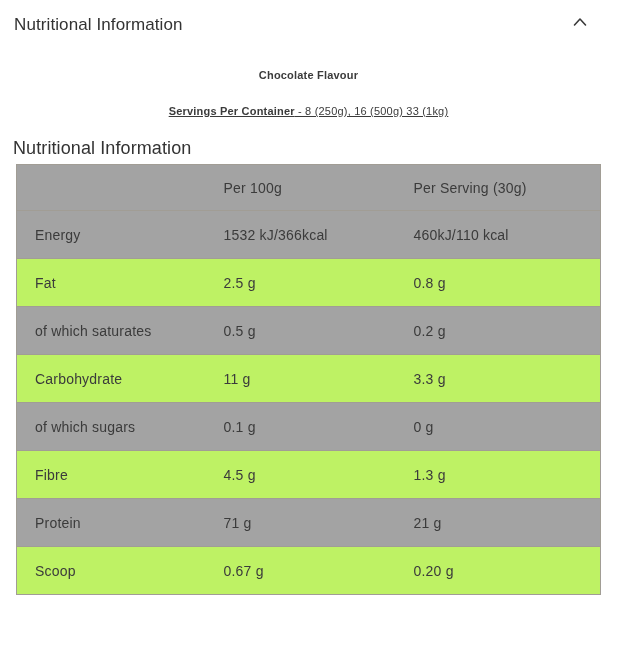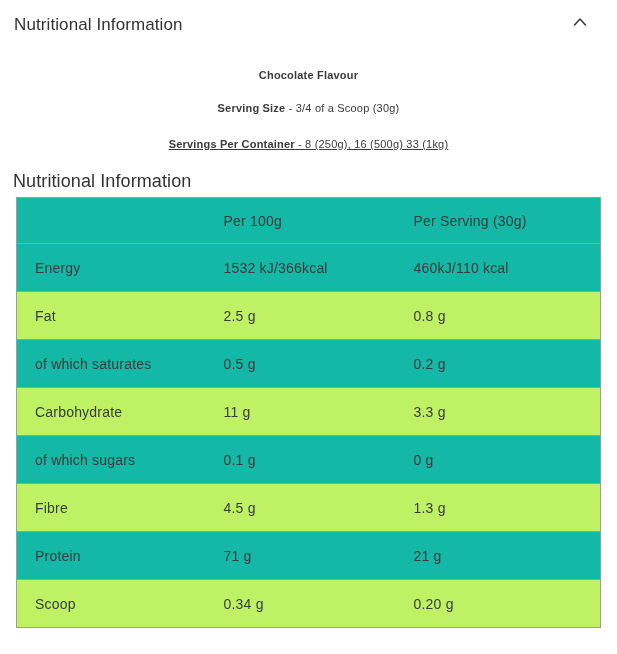--- a/index.html
+++ b/index.html
@@ -72,42 +72,38 @@
     vertical-align: middle;
     padding-left: 18px;
     font-size: 14px;
     font-weight: 400;
     color: #3b3b3b;
     letter-spacing: 0.2px;
     border-top: 1px solid #a19d95;
   }
   table.nutrition thead th { height: 46px; }
   table.nutrition tbody td { height: 48px; }
-  tr.beige { background: #14b8a6; }
+  tr.beige { background: #a3a3a3; }
   tr.white { background: #bef264; }
 </style>
 </head>
 <body>
 
 <div class="accordion-header">
   <span class="accordion-title">Nutritional Information</span>
   <span class="chevron">
     <svg width="14" height="10" viewBox="0 0 14 10">
       <polyline points="1.5,8 7,2 12.5,8" fill="none" stroke="#3a3a3a" stroke-width="1.6" stroke-linecap="round" stroke-linejoin="round"></polyline>
     </svg>
   </span>
 </div>
 
 <div class="details">
   <p class="flavour">Chocolate Flavour</p>
 
-  <p class="serving-size">
-    <span class="lbl">Serving Size</span>
-    <span>- 3/4 of a Scoop (30g)</span>
-  </p>
 
   <p class="servings-per">
     <span class="lbl">Servings Per Container</span>
     <span>- 8 (250g), 16 (500g) 33 (1kg)</span>
   </p>
 </div>
 
 <h2 class="section-title">Nutritional Information</h2>
 
 <table class="nutrition">
@@ -154,17 +150,17 @@
         <td>4.5 g</td>
         <td>1.3 g</td>
       </tr>
       <tr class="beige">
         <td>Protein</td>
         <td>71 g</td>
         <td>21 g</td>
       </tr>
       <tr class="white">
         <td>Scoop</td>
-        <td>0.34 g</td>
+        <td>0.67 g</td>
         <td>0.20 g</td>
       </tr>
     </tbody>
 </table>
 
 </body></html>

